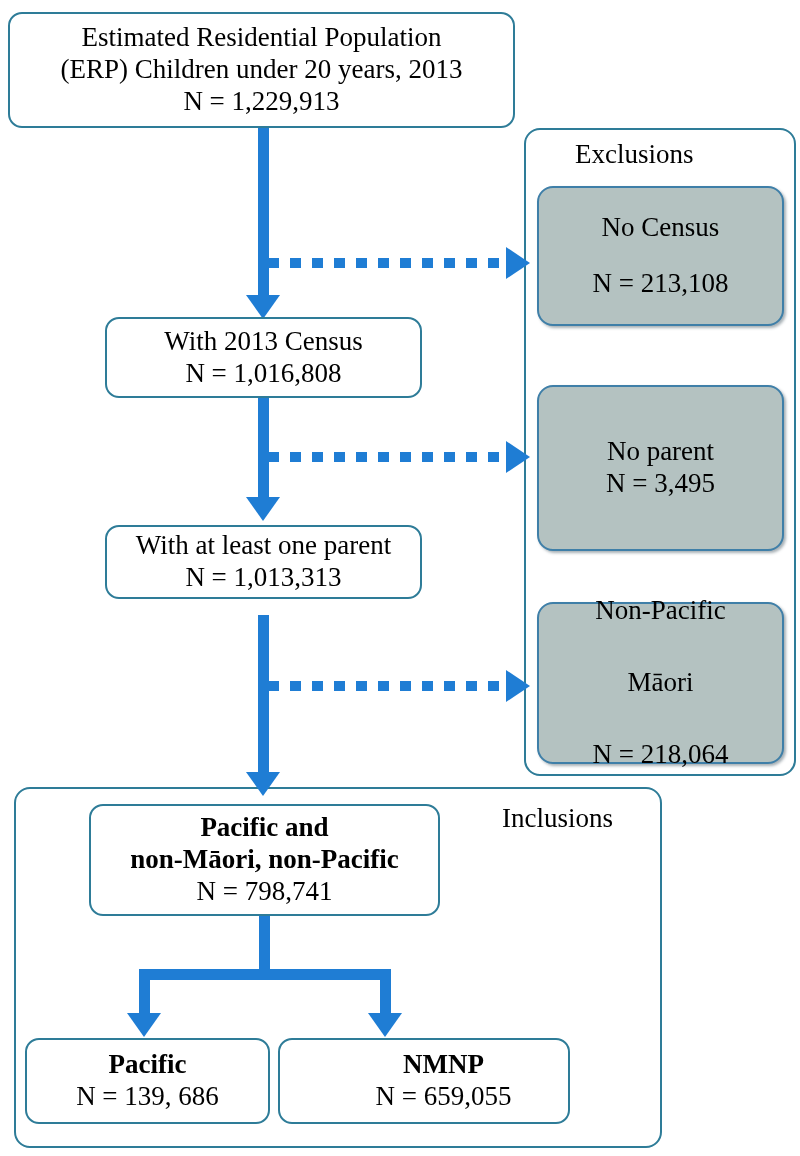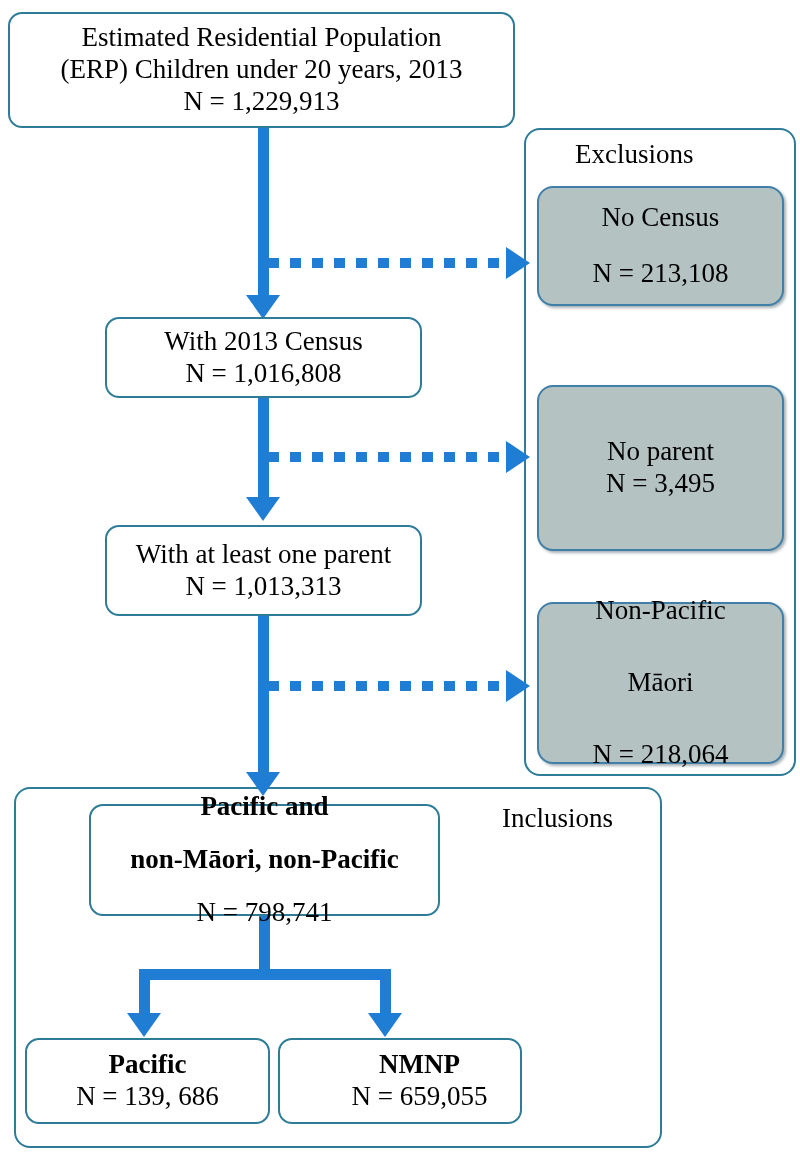--- a/index.html
+++ b/index.html
@@ -128,42 +128,42 @@
     <span class="line1">Estimated Residential Population</span>
     <span class="line1">(ERP) Children under 20 years, 2013</span>
     <span class="line1">N = 1,229,913</span>
   </div>
 
   <div class="node" style="left:105px; top:317px; width:317px; height:81px;">
     <span class="line1">With 2013 Census</span>
     <span class="line1">N = 1,016,808</span>
   </div>
 
-  <div class="node" style="left:105px; top:525px; width:317px; height:91px;">
+  <div class="node" style="left:105px; top:525px; width:317px; height:74px;">
     <span class="line1">With at least one parent</span>
     <span class="line1">N = 1,013,313</span>
   </div>
 
-  <div class="node bold" style="left:89px; top:804px; width:351px; height:112px;gap:21px;">
+  <div class="node bold" style="left:89px; top:804px; width:351px; height:112px;">
     <span class="line1">Pacific and</span>
     <span class="line1">non-Māori, non-Pacific</span>
     <span class="line1" style="font-weight:normal;">N = 798,741</span>
   </div>
 
   <div class="node" style="left:25px; top:1038px; width:245px; height:86px;">
     <span class="line1" style="font-weight:bold;">Pacific</span>
     <span class="line1">N = 139, 686</span>
   </div>
 
-  <div class="node" style="left:278px; top:1038px; width:244px; height:86px;padding-left:39px;">
+  <div class="node" style="left:278px; top:1038px; width:292px; height:86px;padding-left:39px;">
     <span class="line1" style="font-weight:bold;">NMNP</span>
     <span class="line1">N = 659,055</span>
   </div>
 
-  <div class="node grey" style="left:537px; top:186px; width:247px; height:120px;gap:24px;">
+  <div class="node grey" style="left:537px; top:186px; width:247px; height:140px;gap:24px;">
     <span class="line1">No Census</span>
     <span class="line1">N = 213,108</span>
   </div>
 
   <div class="node grey" style="left:537px; top:385px; width:247px; height:166px;">
     <span class="line1">No parent</span>
     <span class="line1">N = 3,495</span>
   </div>
 
   <div class="node grey" style="left:537px; top:602px; width:247px; height:162px;gap:40px;">

